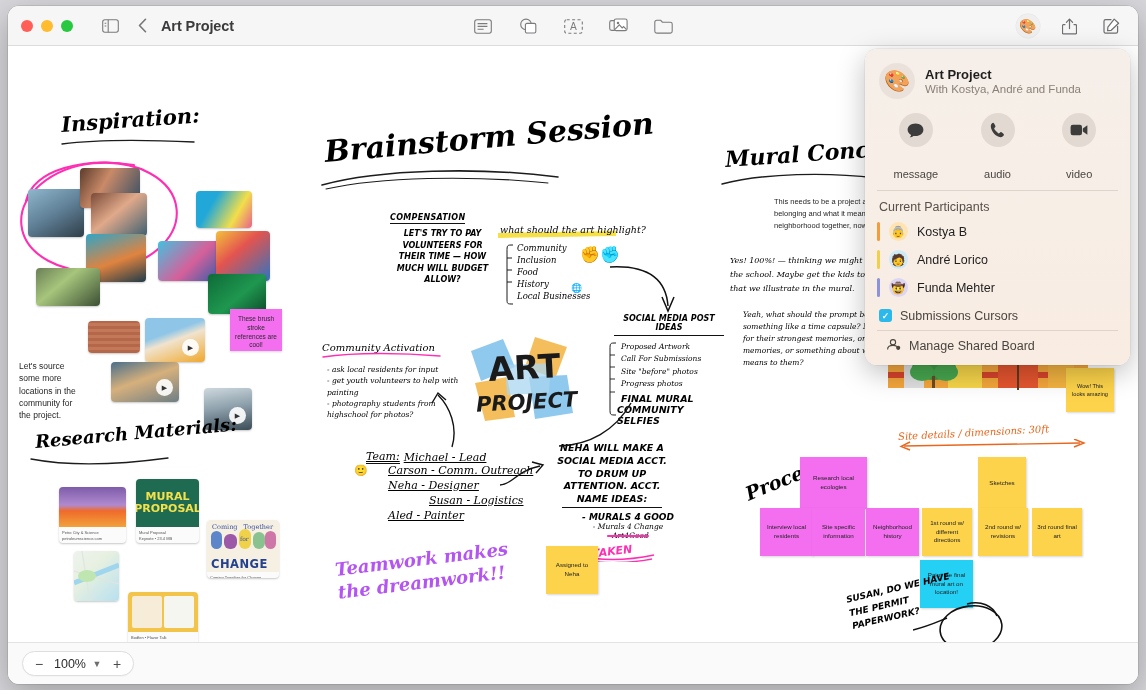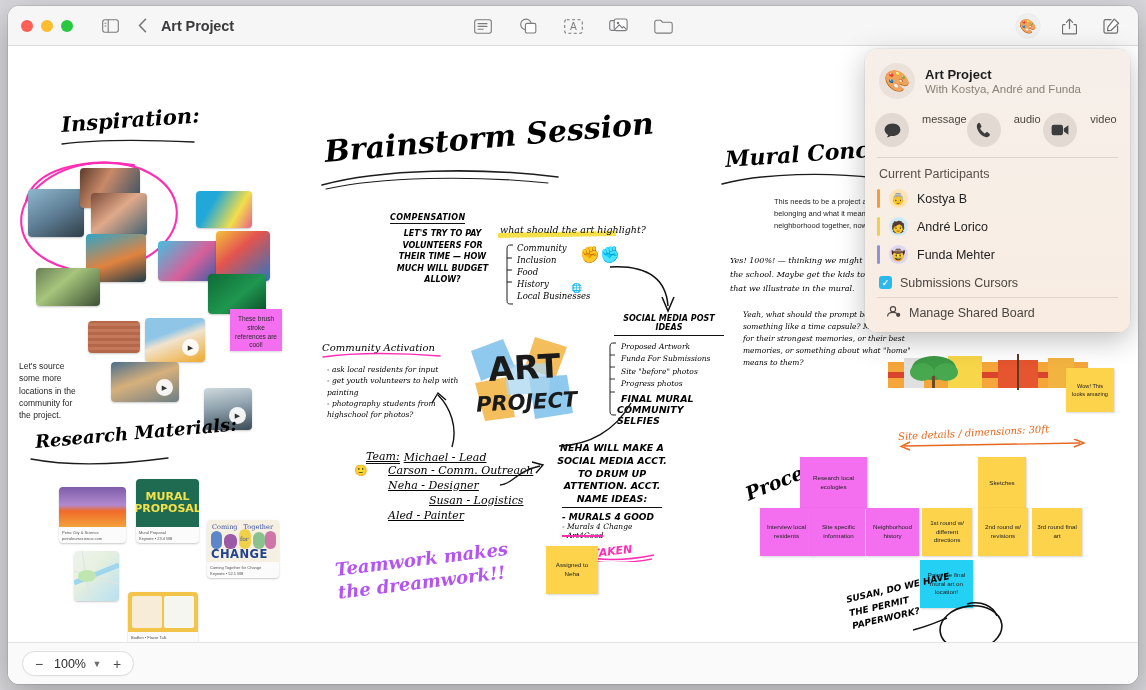--- a/index.html
+++ b/index.html
@@ -86,21 +86,21 @@
     background:linear-gradient(180deg,#f6efe9 0%, #f7eee6 55%, #f9ece2 100%);
     border-radius:12px; box-shadow:0 8px 28px rgba(0,0,0,.26), 0 0 0 .5px rgba(0,0,0,.09);
     overflow:hidden; z-index:50;
   }
   .pop-head{ display:flex; align-items:center; gap:10px; padding:14px 14px 8px 14px; }
   .pop-ava{ width:36px;height:36px;border-radius:50%;background:#eae2da;
      display:flex;align-items:center;justify-content:center;font-size:21px; }
   .pop-title{ font-size:13px; font-weight:700; color:#1e1e1e; }
   .pop-sub{ font-size:11.5px; color:#8a8178; margin-top:1px; }
   .pop-actions{ display:flex; padding:6px 10px 10px 10px; }
-  .pop-act{ flex:1; display:flex; flex-direction:row; align-items:flex-start; gap:13px; }
+  .pop-act{ flex:1; display:flex; flex-direction:column; align-items:center; gap:21px; }
   .pop-circ{ width:34px;height:34px;border-radius:50%;background:#e2dad2;
      display:flex;align-items:center;justify-content:center; color:#3c3c3c;}
   .pop-act-label{ font-size:11px; color:#4a4540; }
   .pop-div{ height:.5px; background:#ded4ca; margin:0 12px; }
   .pop-sec-title{ font-size:12.5px; color:#575049; padding:9px 14px 4px 14px; }
   .participant{ display:flex; align-items:center; gap:9px; padding:4px 14px 4px 12px; height:28px;}
   .pbar{ width:3px; height:19px; border-radius:2px; }
   .pava{ width:19px;height:19px;border-radius:50%;display:flex;align-items:center;
      justify-content:center;font-size:11.5px; }
   .pname{ font-size:12.5px; color:#1e1e1e; }
@@ -267,21 +267,21 @@
       <div style="height:40px;background:linear-gradient(180deg,#7e5ca8 0%,#b08ad0 45%,#f06a2a 60%,#f2a23c 100%);"></div>
       <div style="font-size:4px;color:#555;padding:3px;line-height:1.5;">Petro City &amp; Science<br>petroleumscience.com</div>
     </div>
     <div class="tile" style="left:128px; top:433px; width:63px; height:64px; background:#fbfbfb;">
       <div style="height:48px;background:#1f6b52;display:flex;align-items:center;justify-content:center;">
         <div style="font-family:'DejaVu Sans',sans-serif;font-weight:700;font-size:11px;color:#f5e14a;text-align:center;line-height:1.05;">MURAL<br>PROPOSAL</div>
       </div>
       <div style="font-size:4px;color:#555;padding:3px;line-height:1.5;">Mural Proposal<br>Keynote • 23.4 MB</div>
     </div>
     <div class="tile" style="left:199px; top:474px; width:72px; height:58px; background:#fbfbfb;">
-      <div style="height:42px;background:#f5f0e2;position:relative;">
+      <div style="height:52px;background:#f5f0e2;position:relative;">
         <div style="position:absolute;left:5px;top:3px;font-family:'DejaVu Serif',serif;font-size:6.5px;color:#3a4fa0;">Coming</div>
         <div style="position:absolute;right:6px;top:3px;font-family:'DejaVu Serif',serif;font-size:6.5px;color:#3a4fa0;">Together</div>
         <div style="position:absolute;left:4px;top:11px;width:11px;height:18px;border-radius:6px;background:#5c86c9;"></div>
         <div style="position:absolute;left:17px;top:14px;width:13px;height:15px;border-radius:6px;background:#9b59a8;"></div>
         <div style="position:absolute;left:32px;top:9px;width:12px;height:20px;border-radius:6px;background:#f0d24a;"></div>
         <div style="position:absolute;left:46px;top:12px;width:12px;height:17px;border-radius:6px;background:#8ac28f;"></div>
         <div style="position:absolute;left:58px;top:11px;width:11px;height:18px;border-radius:6px;background:#cf76a8;"></div>
         <div style="position:absolute;left:33px;top:15px;font-family:'DejaVu Serif',serif;font-size:6px;color:#3a4fa0;">for</div>
         <div style="position:absolute;left:4px;bottom:1px;font-family:'DejaVu Sans',sans-serif;font-weight:700;font-size:11.5px;color:#23418f;letter-spacing:.5px;">CHANGE</div>
       </div>
@@ -349,21 +349,21 @@
       <div style="position:relative;margin-top:5px;">
         <svg width="9" height="76" style="position:absolute;left:-5px;top:1px;">
           <path d="M7 1 C1 1, 1 1, 1 8 L1 66 C1 73, 1 73, 7 73" stroke="#1c1c1c" stroke-width="1" fill="none"></path>
           <line x1="1" y1="13" x2="6" y2="13" stroke="#1c1c1c" stroke-width=".9"></line>
           <line x1="1" y1="25" x2="6" y2="25" stroke="#1c1c1c" stroke-width=".9"></line>
           <line x1="1" y1="37" x2="6" y2="37" stroke="#1c1c1c" stroke-width=".9"></line>
           <line x1="1" y1="50" x2="6" y2="50" stroke="#1c1c1c" stroke-width=".9"></line>
         </svg>
         <div style="margin-left:7px;">
           <div class="ink" style="font-size:7.5px;line-height:1.65;">Proposed Artwork</div>
-          <div class="ink" style="font-size:7.5px;line-height:1.65;">Funda For Submissions</div>
+          <div class="ink" style="font-size:7.5px;line-height:1.65;">Call For Submissions</div>
           <div class="ink" style="font-size:7.5px;line-height:1.65;">Site "before" photos</div>
           <div class="ink" style="font-size:7.5px;line-height:1.65;">Progress photos</div>
           <div class="marker" style="font-size:9.5px;margin-top:2px;">FINAL MURAL</div>
           <div class="marker" style="font-size:9.5px;margin-left:-4px;">COMMUNITY SELFIES</div>
         </div>
       </div>
     </div>
 
     <div style="position:absolute;left:455px;top:285px;width:128px;height:95px;">
       <svg width="128" height="95" viewBox="0 0 128 95">
@@ -411,21 +411,21 @@
     </div>
 
     <svg style="position:absolute;left:490px;top:415px;" width="48" height="28">
       <path d="M2 24 C14 24, 18 10, 42 5" stroke="#111" stroke-width="1.4" fill="none"></path>
       <path d="M34 1 L45 4 L38 12" stroke="#111" stroke-width="1.4" fill="none"></path>
     </svg>
 
     <div style="position:absolute;left:542px;top:396px;width:124px;text-align:center;">
       <div class="marker" style="font-size:9.5px;line-height:1.35;">NEHA WILL MAKE A SOCIAL MEDIA ACCT. TO DRUM UP ATTENTION. ACCT. NAME IDEAS:</div>
       <div style="border-bottom:1.3px solid #111;margin:1px 12px 4px 12px;"></div>
-      <div style="text-align:left;margin-left:12px;">
+      <div style="text-align:center;margin-left:32px;">
         <div class="marker" style="font-size:9px;">- MURALS 4 GOOD</div>
         <div class="ink" style="font-size:7.5px;">- Murals 4 Change</div>
         <div class="ink" style="font-size:7.5px;text-decoration:line-through;text-decoration-color:#ff2fb3;text-decoration-thickness:1.5px;">- Art4Good</div>
       </div>
       <div style="position:relative;margin-top:1px;">
         <div class="marker" style="font-size:11px;color:#ff2fb3;transform:rotate(-7deg);display:inline-block;">TAKEN</div>
         <svg width="80" height="9" style="position:absolute;left:28px;top:12px;">
           <path d="M1 3 C24 8, 52 7, 76 2" stroke="#ff2fb3" stroke-width="1.6" fill="none"></path>
           <path d="M4 7 C26 11, 54 10, 74 6" stroke="#ff2fb3" stroke-width="1.3" fill="none"></path>
         </svg>

